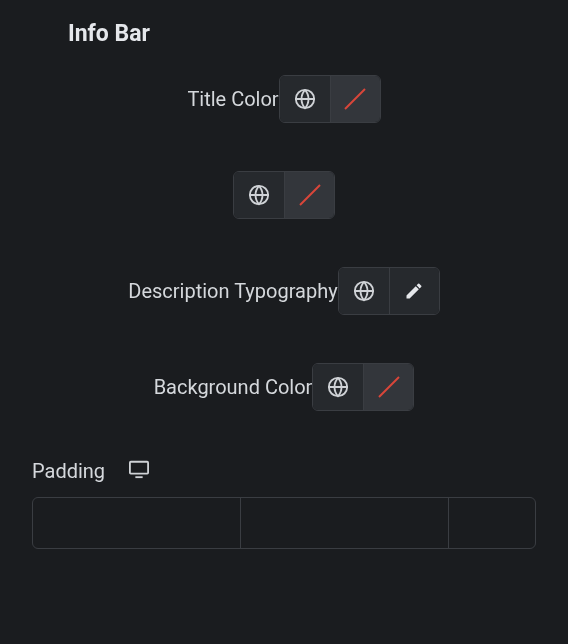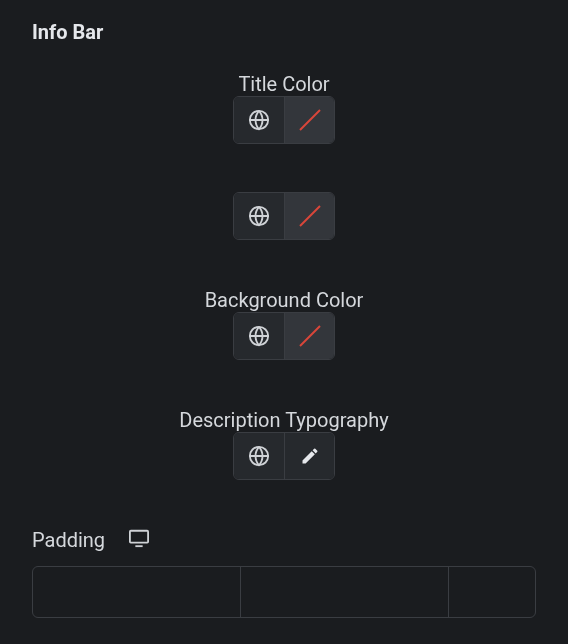--- a/index.html
+++ b/index.html
@@ -9,30 +9,30 @@
     width: 568px;
     height: 644px;
     overflow: hidden;
     color: #d5d8dc;
   }
   .panel {
     padding: 20px 32px;
   }
   .section-title {
     font-weight: 700;
-    font-size: 20px;
+    font-size: 23px;
     color: #e5e7eb;
     margin-bottom: 28px;
+    margin-left: 36px;
   }
   .row {
     display: flex;
     align-items: center;
     justify-content: center;
     margin-bottom: 48px;
-    flex-direction: column;
   }
   .row-label {
     font-size: 20px;
     color: #d5d8dc;
     font-weight: 400;
   }
   .control-group {
     display: flex;
     border: 1px solid #3a3d42;
     border-radius: 6px;
@@ -115,50 +115,50 @@
       </div>
       <div class="ctrl-btn swatch">
         <svg width="30" height="30" viewBox="0 0 30 30">
             <line x1="5" y1="25" x2="25" y2="5" stroke="#d9463a" stroke-width="2"></line>
           </svg>
       </div>
     </div>
   </div>
 
   <div class="row">
+    <div class="row-label">Description Typography</div>
+    <div class="control-group">
+      <div class="ctrl-btn">
+        <svg width="22" height="22" viewBox="0 0 24 24" fill="none" stroke="#cfd2d6" stroke-width="2">
+            <circle cx="12" cy="12" r="10"></circle>
+            <line x1="2" y1="12" x2="22" y2="12"></line>
+            <path d="M12 2a15 15 0 0 1 0 20a15 15 0 0 1 0-20"></path>
+          </svg>
+      </div>
+      <div class="ctrl-btn">
+        <svg width="20" height="20" viewBox="0 0 24 24" fill="#e5e7eb">
+            <path d="M3 17.25V21h3.75L17.81 9.94l-3.75-3.75L3 17.25zM20.71 7.04a1 1 0 0 0 0-1.41l-2.34-2.34a1 1 0 0 0-1.41 0l-1.83 1.83 3.75 3.75 1.83-1.83z"></path>
+          </svg>
+      </div>
+    </div>
+  </div>
+
+  <div class="row">
     <div class="row-label">Background Color</div>
     <div class="control-group">
       <div class="ctrl-btn">
         <svg width="22" height="22" viewBox="0 0 24 24" fill="none" stroke="#cfd2d6" stroke-width="2">
             <circle cx="12" cy="12" r="10"></circle>
             <line x1="2" y1="12" x2="22" y2="12"></line>
             <path d="M12 2a15 15 0 0 1 0 20a15 15 0 0 1 0-20"></path>
           </svg>
       </div>
       <div class="ctrl-btn swatch">
         <svg width="30" height="30" viewBox="0 0 30 30">
             <line x1="5" y1="25" x2="25" y2="5" stroke="#d9463a" stroke-width="2"></line>
-          </svg>
-      </div>
-    </div>
-  </div>
-
-  <div class="row">
-    <div class="row-label">Description Typography</div>
-    <div class="control-group">
-      <div class="ctrl-btn">
-        <svg width="22" height="22" viewBox="0 0 24 24" fill="none" stroke="#cfd2d6" stroke-width="2">
-            <circle cx="12" cy="12" r="10"></circle>
-            <line x1="2" y1="12" x2="22" y2="12"></line>
-            <path d="M12 2a15 15 0 0 1 0 20a15 15 0 0 1 0-20"></path>
-          </svg>
-      </div>
-      <div class="ctrl-btn">
-        <svg width="20" height="20" viewBox="0 0 24 24" fill="#e5e7eb">
-            <path d="M3 17.25V21h3.75L17.81 9.94l-3.75-3.75L3 17.25zM20.71 7.04a1 1 0 0 0 0-1.41l-2.34-2.34a1 1 0 0 0-1.41 0l-1.83 1.83 3.75 3.75 1.83-1.83z"></path>
           </svg>
       </div>
     </div>
   </div>
 
   <div class="padding-header">
     <div class="row-label">Padding</div>
     <span>
       <svg width="22" height="20" viewBox="0 0 24 22" fill="none" stroke="#cfd2d6" stroke-width="2">
           <rect x="2" y="3" width="20" height="13" rx="1"></rect>

